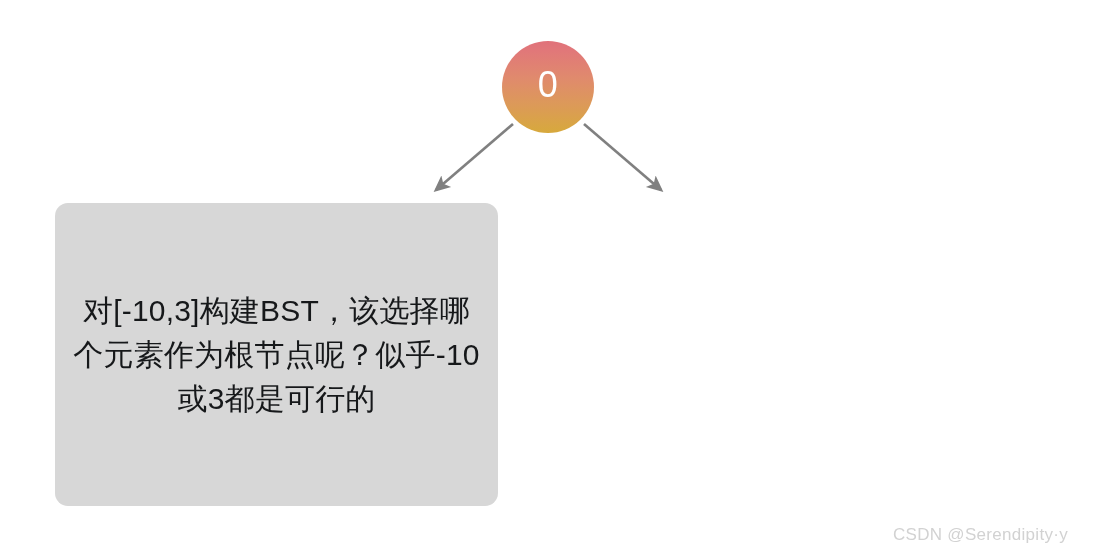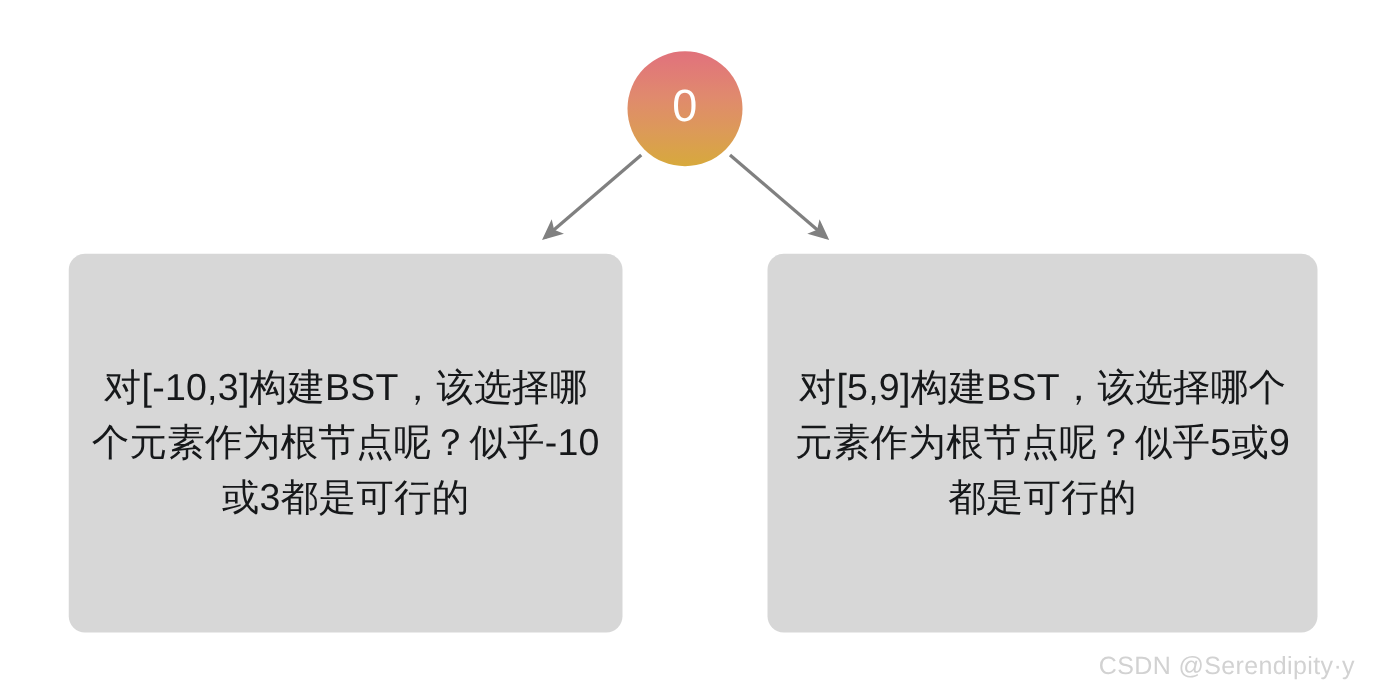--- a/index.html
+++ b/index.html
@@ -71,24 +71,24 @@
     line-height: 44px;
     text-align: center;
     letter-spacing: 0.2px;
     word-break: break-all;
     user-select: none;
   }
 
   
   .watermark {
     position: absolute;
-    right: 14px;
+    right: 30px;
     bottom: 9px;
     color: #d2d2d2;
-    font-size: 20px;
+    font-size: 17px;
     letter-spacing: 0.3px;
     user-select: none;
   }
 </style>
 </head>
 <body>
 
 <div id="canvas">
 
   <svg class="edges" viewBox="0 0 1098 554" width="1098" height="554" xmlns="http://www.w3.org/2000/svg">
@@ -102,19 +102,16 @@
   </svg>
 
   <div class="root-node">
     <span class="root-label">0</span>
   </div>
 
   <div class="node-box left">
     <div class="node-text">对[-10,3]构建BST，该选择哪个元素作为根节点呢？似乎-10或3都是可行的</div>
   </div>
 
-  <div class="node-box right">
-    <div class="node-text">对[5,9]构建BST，该选择哪个元素作为根节点呢？似乎5或9都是可行的</div>
-  </div>
 
   <div class="watermark">CSDN @Serendipity·y</div>
 
 </div>
 
 </body></html>

